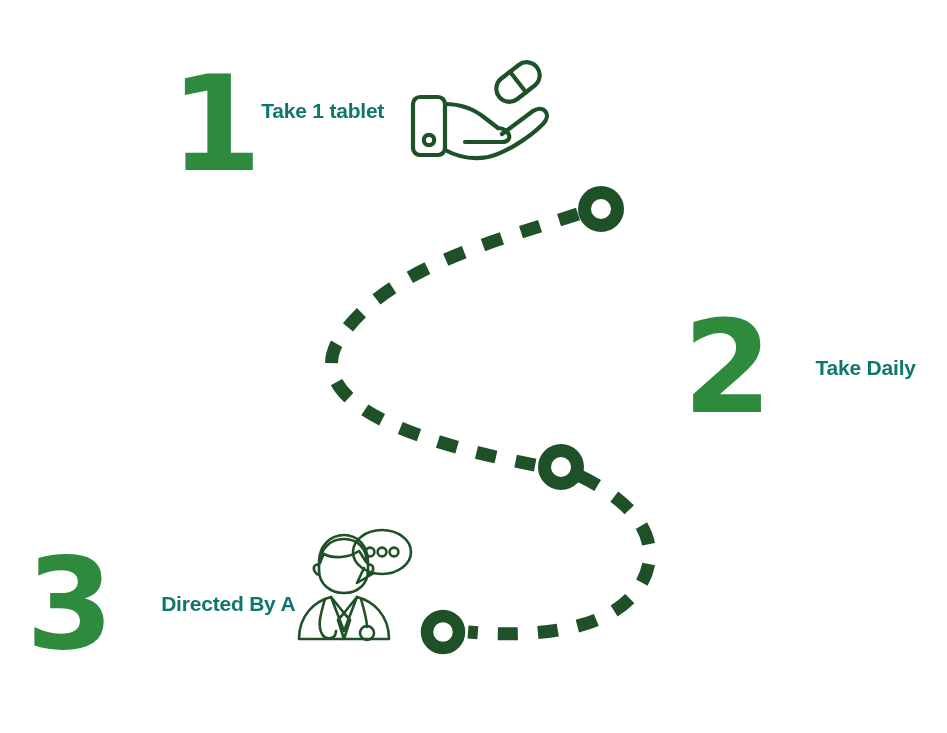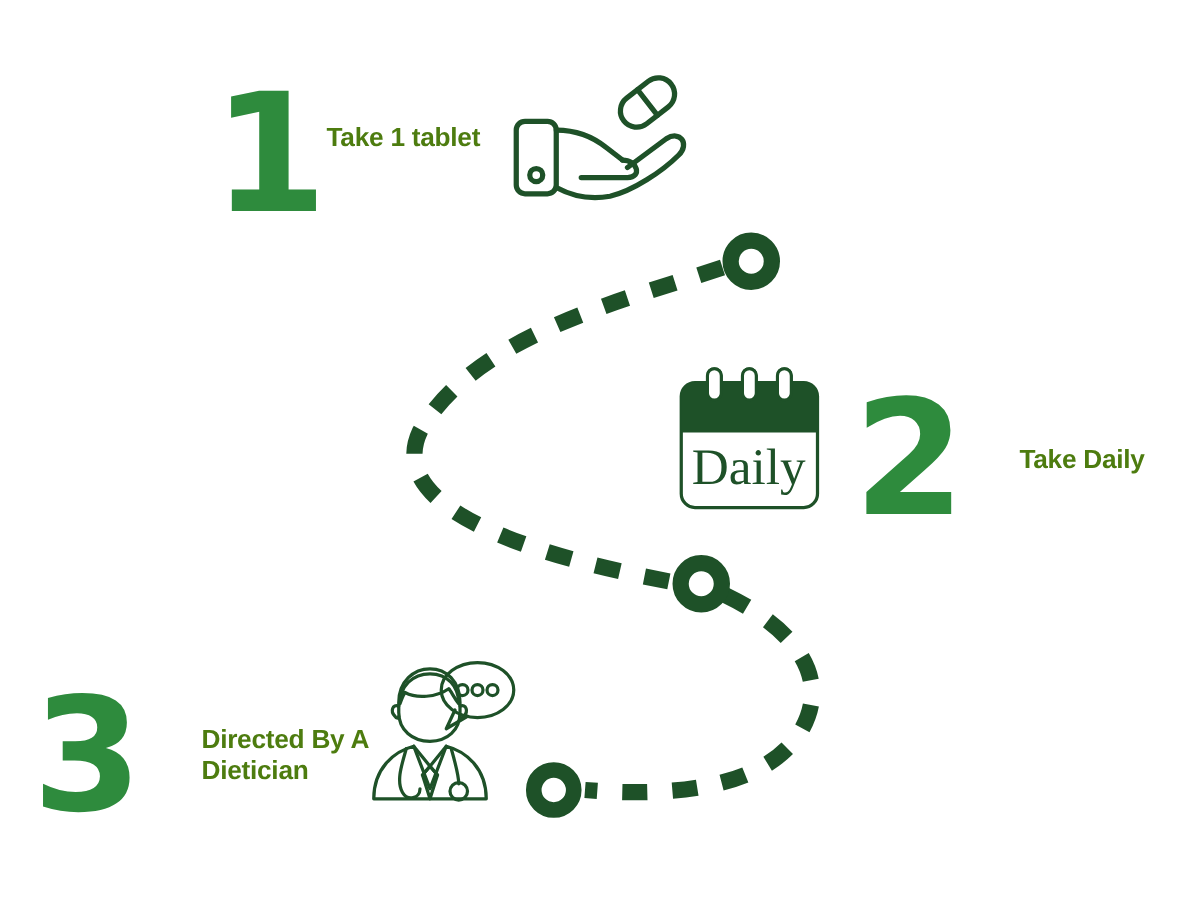--- a/index.html
+++ b/index.html
@@ -39,21 +39,21 @@
     font-family: "DejaVu Sans", sans-serif;
     font-weight: bold;
     color: #2e8b3d;
     line-height: 0.82;
     letter-spacing: -0.02em;
     user-select: none;
   }
   .step-label {
     font-family: "Liberation Sans", sans-serif;
     font-weight: bold;
-    color: #4d7c0f;
+    color: #0f766e;
     letter-spacing: -0.01em;
     line-height: 1.18;
   }
 
   
   #step-1 {
     left: 170px;
     top: 70px;
     display: flex;
     align-items: flex-end;
@@ -154,52 +154,30 @@
 
         <path d="M 43 52 C 60 52, 72 57, 83 66 L 96 76"></path>
 
         <path d="M 96 76 C 108 76, 112 90, 100 90 L 63 90"></path>
 
         <path d="M 43 98 C 56 105, 70 108, 86 105 C 104 101, 128 85, 141 72 C 150 63, 142 52, 131 59 L 100 82"></path>
       </g>
     </svg>
   </div>
 
-  <div id="icon-calendar">
-    <svg class="icon-svg" width="130" height="125" viewBox="0 0 130 125" xmlns="http://www.w3.org/2000/svg">
-
-      <g fill="#ffffff" stroke="#1e5128" stroke-width="2.6">
-        <rect x="32" y="5" width="11" height="25" rx="5.5" ry="5.5"></rect>
-        <rect x="60" y="5" width="11" height="25" rx="5.5" ry="5.5"></rect>
-        <rect x="88" y="5" width="11" height="25" rx="5.5" ry="5.5"></rect>
-      </g>
-
-      <rect x="11" y="16" width="109" height="100" rx="11" ry="11" fill="#ffffff" stroke="#1e5128" stroke-width="2.6"></rect>
-
-      <path d="M 11 27 A 11 11 0 0 1 22 16 L 109 16 A 11 11 0 0 1 120 27 L 120 56 L 11 56 Z" fill="#1e5128"></path>
-
-      <g fill="#ffffff" stroke="#1e5128" stroke-width="2.4">
-        <rect x="32" y="5" width="11" height="25" rx="5.5" ry="5.5"></rect>
-        <rect x="60" y="5" width="11" height="25" rx="5.5" ry="5.5"></rect>
-        <rect x="88" y="5" width="11" height="25" rx="5.5" ry="5.5"></rect>
-      </g>
-      <text x="65" y="97" text-anchor="middle" font-family="Liberation Serif, DejaVu Serif, serif" font-size="41" fill="#1e5128">Daily</text>
-    </svg>
-  </div>
 
   <div class="step" id="step-2">
     <div class="numeral">2</div>
     <div class="step-label">Take Daily</div>
   </div>
 
   <div class="step" id="step-3">
     <div class="numeral">3</div>
     <div class="step-label">
       <div>Directed By A</div>
-      <div>Dietician</div>
     </div>
   </div>
 
   <div id="icon-doctor">
     <svg class="icon-svg" width="125" height="125" viewBox="0 0 125 125" xmlns="http://www.w3.org/2000/svg">
       <g fill="none" stroke="#1e5128" stroke-width="2.6" stroke-linecap="round" stroke-linejoin="round">
 
         <g>
           <ellipse cx="91" cy="31" rx="29" ry="22"></ellipse>
           <path d="M 73 47 L 66 62 L 83 52"></path>

